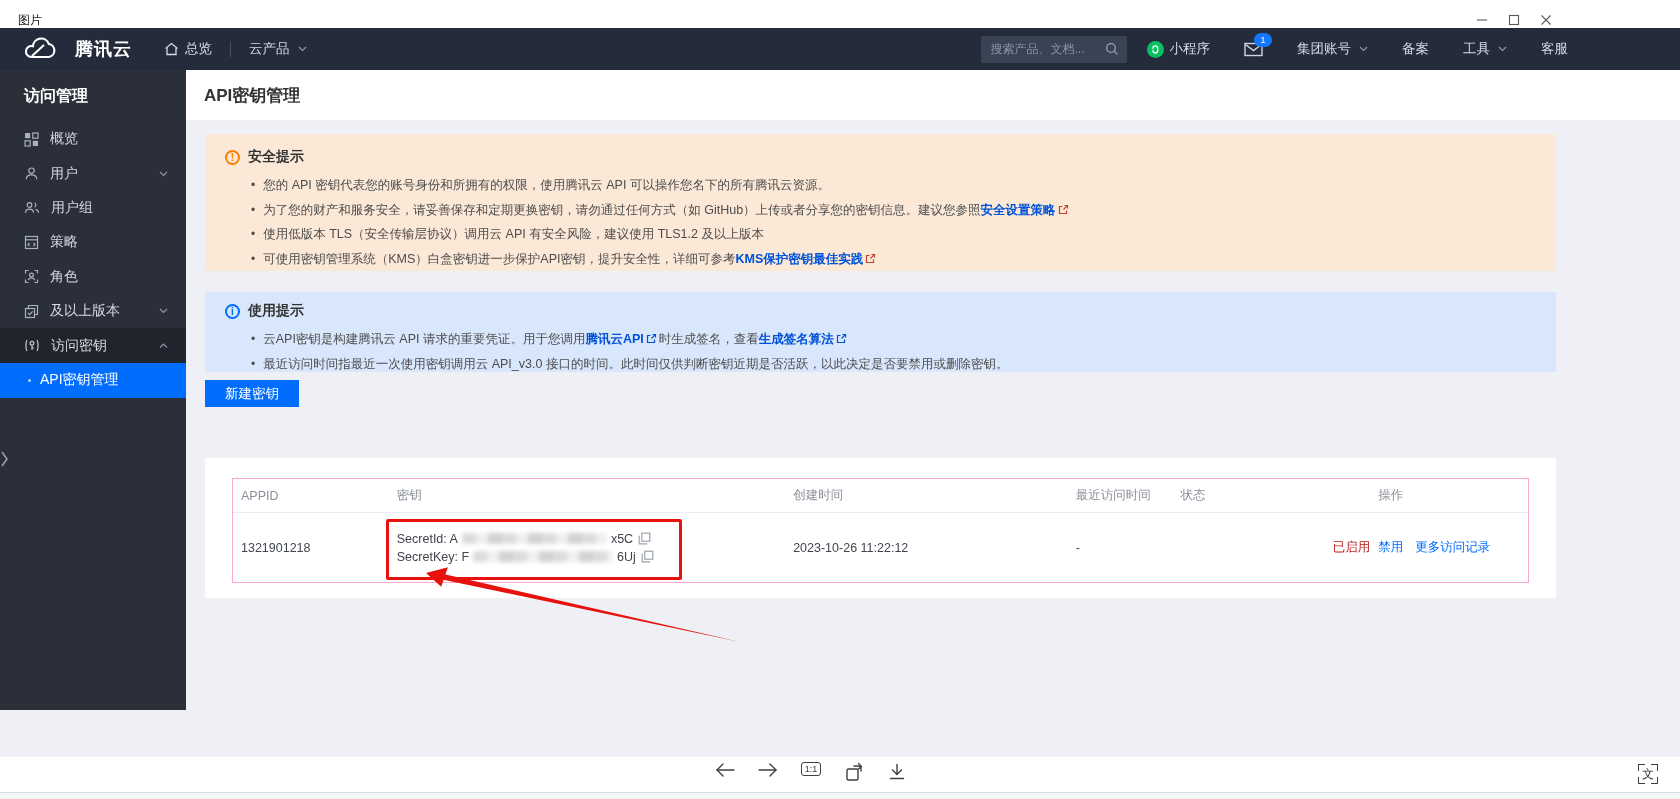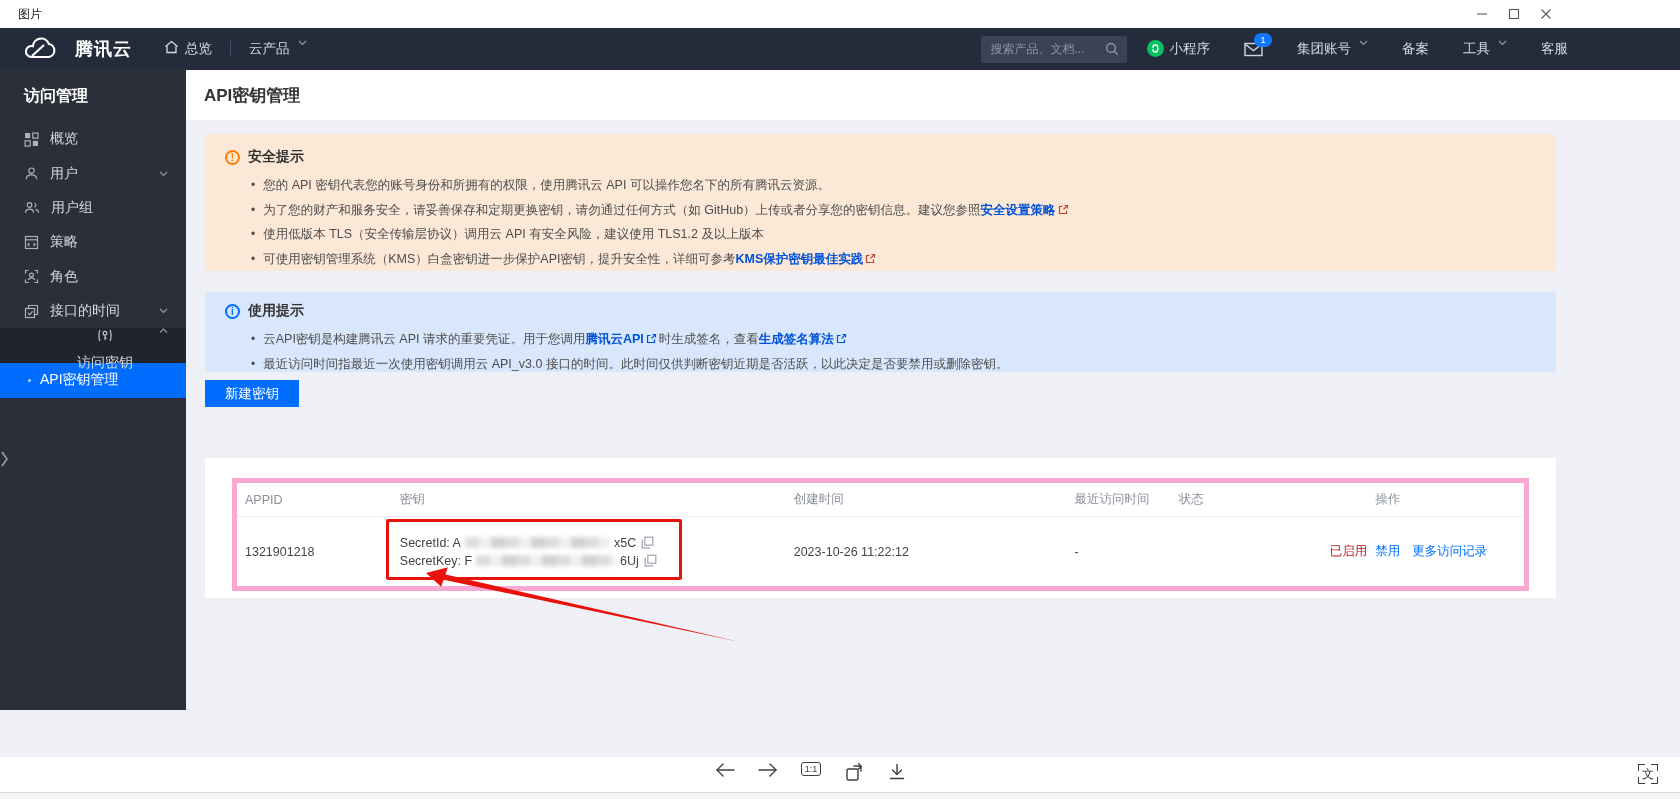--- a/index.html
+++ b/index.html
@@ -1,30 +1,30 @@
 <!DOCTYPE html>
 <html><head>
 <meta charset="utf-8">
 <style>
   html,body{margin:0;padding:0;}
   body{font-family:"Liberation Sans","DejaVu Sans",sans-serif;background:#fff;}
   .stage{position:relative;width:1680px;height:799px;background:#fff;overflow:hidden;}
 
   
-  .titlebar{position:absolute;left:0;top:0;width:1680px;height:28px;background:#fff;display:flex;align-items:center;}
+  .titlebar{position:absolute;left:0;top:6px;width:1680px;height:28px;background:#fff;display:flex;align-items:center;}
   .win-title{margin-left:18px;font-size:12px;color:#1a1a1a;}
   .win-controls{position:absolute;right:118px;top:0;height:28px;display:flex;}
   .win-btn{width:32px;height:28px;display:flex;align-items:center;justify-content:center;cursor:default;}
   .win-btn svg{stroke:#5a5a5a;stroke-width:1.1;fill:none;}
 
   
   .topnav{position:absolute;left:0;top:28px;width:1680px;height:42px;background:#242c3c;display:flex;align-items:center;box-sizing:border-box;padding:0 112px 0 22px;color:#d6dae2;}
   .brand{display:flex;align-items:center;gap:19px;}
   .brand-text{font-size:18px;font-weight:bold;color:#fff;letter-spacing:1px;}
-  .nav-item{display:flex;align-items:flex-start;gap:6px;font-size:13.5px;color:#d6dae2;cursor:pointer;font-family:Liberation Mono, monospace;}
+  .nav-item{display:flex;align-items:center;gap:6px;font-size:13.5px;color:#d6dae2;cursor:pointer;font-family:Liberation Mono, monospace;}
   .nav-overview{margin-left:32px;}
   .nav-divider{width:1px;height:16px;background:#475063;margin:0 18px;}
   .nav-spacer{flex:1;}
   .search-box{display:flex;align-items:center;background:#3a4354;border-radius:2px;height:27px;width:146px;box-sizing:border-box;padding:0 8px;margin-right:20px;}
   .search-box input{flex:1;min-width:0;background:transparent;border:none;outline:none;font-size:12px;color:#cfd4de;font-family:inherit;}
   .search-box input::placeholder{color:#8d95a6;}
   .nav-right{display:flex;align-items:center;gap:34px;}
   .mini-badge{width:17px;height:17px;border-radius:50%;background:#07c160;display:flex;align-items:center;justify-content:center;}
   .mail-wrap{position:relative;display:flex;align-items:center;}
   .count-badge{position:absolute;right:-9px;top:-9px;min-width:14px;height:14px;border-radius:8px;background:#1478ff;color:#fff;font-size:9px;display:flex;align-items:center;justify-content:center;padding:0 2px;}
@@ -32,21 +32,21 @@
 
   
   .canvas-bg{position:absolute;left:0;top:70px;width:1680px;height:687px;background:#eef0f5;}
 
   
   .sidebar{position:absolute;left:0;top:70px;width:186px;height:640px;background:#2a2f39;box-sizing:border-box;}
   .side-title{padding:16px 0 0 24px;font-size:16px;font-weight:bold;color:#fff;height:24px;}
   .side-list{margin-top:12px;}
   .side-item{height:34.4px;display:flex;align-items:center;padding-left:24px;color:#d4d8e0;font-size:14px;gap:11px;cursor:pointer;position:relative;}
   .side-item .chev{position:absolute;right:18px;}
-  .side-item.expanded{background:#20242d;flex-direction:column;}
+  .side-item.expanded{background:#20242d;}
   .side-sub-active{height:35px;background:#006dff;color:#fff;font-size:14px;display:flex;align-items:center;padding-left:28px;gap:9px;cursor:pointer;}
   .sub-dot{width:3px;height:3px;border-radius:50%;background:#bcd2f5;display:inline-block;}
   .sicon{flex:0 0 auto;}
 
   
   .page-header{position:absolute;left:186px;top:70px;width:1494px;height:50px;background:#fff;display:flex;align-items:center;}
   .page-title{margin-left:18px;font-size:17px;font-weight:bold;color:#333;}
   .content{position:absolute;left:186px;top:120px;width:1494px;height:637px;}
 
   .alert{position:absolute;left:19px;width:1351px;box-sizing:border-box;padding:14px 20px 0 20px;font-size:12.5px;color:#4d4d4d;}
@@ -60,21 +60,21 @@
   .bullets{margin:7px 0 0 26px;}
   .bullet{line-height:24.5px;white-space:nowrap;}
   .alert-blue .bullet{line-height:25px;}
   .dot{margin-right:8px;font-size:12px;}
   .a-link{color:#0052d9;font-weight:bold;cursor:pointer;}
   .ext{margin:0 2px;vertical-align:-1px;}
 
   .btn-primary{position:absolute;left:19px;top:260px;height:27px;background:#006dff;color:#fff;border:none;font-size:13.5px;padding:0 20px;cursor:pointer;font-family:inherit;}
 
   .card{position:absolute;left:19px;top:338px;width:1351px;height:140px;background:#fff;box-sizing:border-box;padding:20px 27px 0 27px;}
-  .tbl{border:5px solid #f9a8d4;}
+  .tbl{border:1px solid #f9a8d4;}
   .trow{display:flex;align-items:center;}
   .thead{height:33px;border-bottom:1px solid #e9ecf2;color:#8a8f99;font-size:12.5px;}
   .tbody{height:69px;font-size:12.5px;color:#41454d;}
   .cell{box-sizing:border-box;padding-left:8px;}
   .c0{width:156px}.c1{width:397px}.c2{width:283px}.c3{width:105px}.c4{width:198px}.c5{width:158px}
   .secret-line{line-height:18px;display:flex;align-items:center;color:#40434a;}
   .redact{display:inline-block;height:11px;border-radius:2px;margin:0 4px;background:repeating-linear-gradient(90deg,#dcdcdc 0 14px,#efefef 14px 26px,#d2d2d2 26px 40px);filter:blur(2px);}
   .copy-ic{margin-left:5px;cursor:pointer;}
   .status-on{color:#b91c1c;text-align:right;}
   .op-link{color:#006dff;cursor:pointer;margin-right:12px;font-size:12.5px;}
@@ -240,21 +240,21 @@
             <path d="M4.3 11.2c.5-1.7 1.8-2.4 3.2-2.4s2.7.7 3.2 2.4" fill="none" stroke="#aab0bd" stroke-width="1.2"></path>
           </svg>
         <span>角色</span>
       </div>
       <div class="side-item">
         <svg class="sicon" width="15" height="15" viewBox="0 0 15 15">
             <path d="M4.5 4.5v-3h9v9h-3" fill="none" stroke="#aab0bd" stroke-width="1.2"></path>
             <rect x="1.5" y="4.5" width="9" height="9" fill="none" stroke="#aab0bd" stroke-width="1.2"></rect>
             <polyline points="4,9 5.7,10.7 8.6,7.4" fill="none" stroke="#aab0bd" stroke-width="1.2"></polyline>
           </svg>
-        <span>接口的时间</span>
+        <span>及以上版本</span>
         <svg class="chev" width="9" height="6" viewBox="0 0 9 6">
             <polyline points="1,1 4.5,4.5 8,1" fill="none" stroke="#8f96a5" stroke-width="1.2"></polyline>
           </svg>
       </div>
       <div class="side-item expanded">
         <svg class="sicon" width="16" height="15" viewBox="0 0 16 15">
             <path d="M3 2C1.6 4 1.6 11 3 13M13 2c1.4 2 1.4 9 0 11" fill="none" stroke="#c6cbd4" stroke-width="1.2"></path>
             <circle cx="8" cy="5.3" r="1.9" fill="none" stroke="#c6cbd4" stroke-width="1.2"></circle>
             <path d="M8 7.2V12M8 9.8h1.7" fill="none" stroke="#c6cbd4" stroke-width="1.2"></path>
           </svg>

